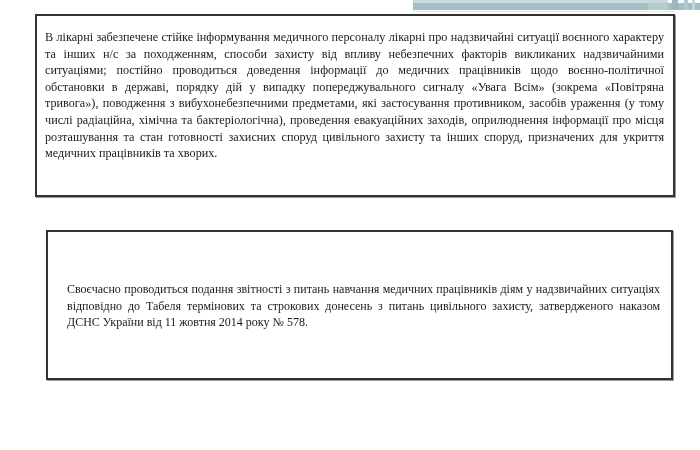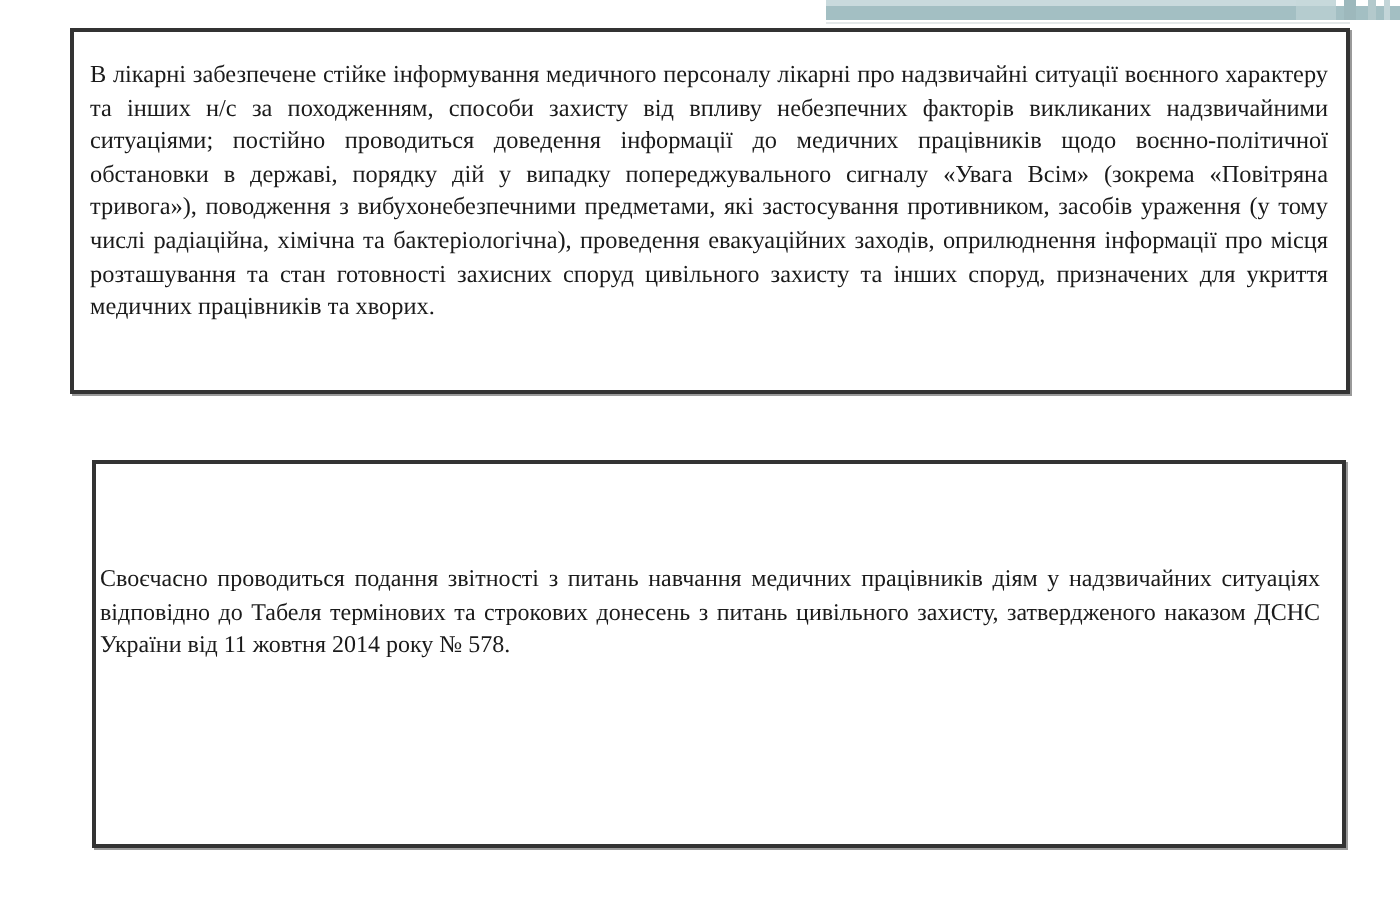--- a/index.html
+++ b/index.html
@@ -62,22 +62,22 @@
       left: 35px;
       top: 14px;
       width: 640px;
       height: 183px;
       padding: 13px 9px 16px 8px;
     }
     #box2 {
       left: 46px;
       top: 230px;
       width: 627px;
-      height: 194px;
-      padding: 49px 11px 0 2px;
+      height: 150px;
+      padding: 49px 11px 0 19px;
     }
     .para {
       margin: 0;
       font-size: 12.2px;
       line-height: 16.6px;
       text-align: justify;
       text-align-last: left;
     }
     #box2 .para {
       font-size: 12px;

